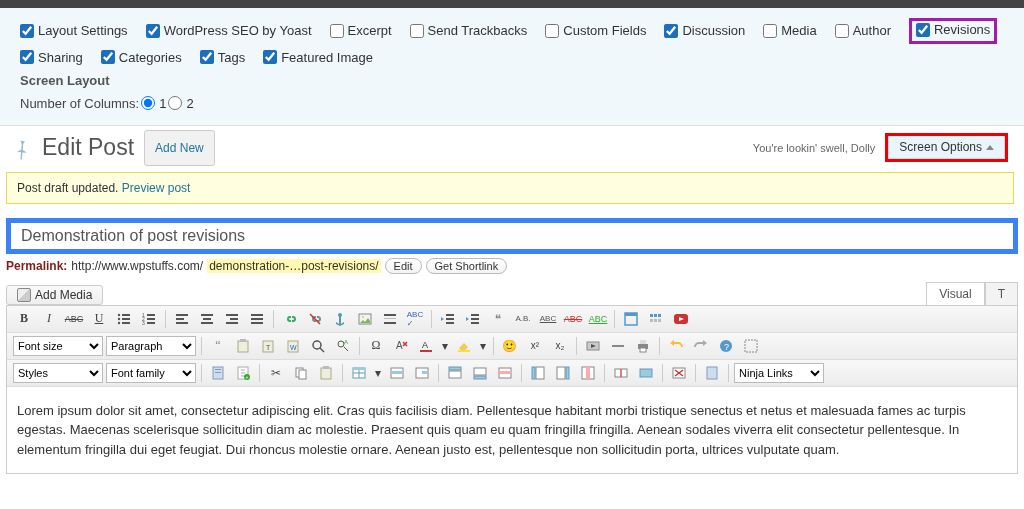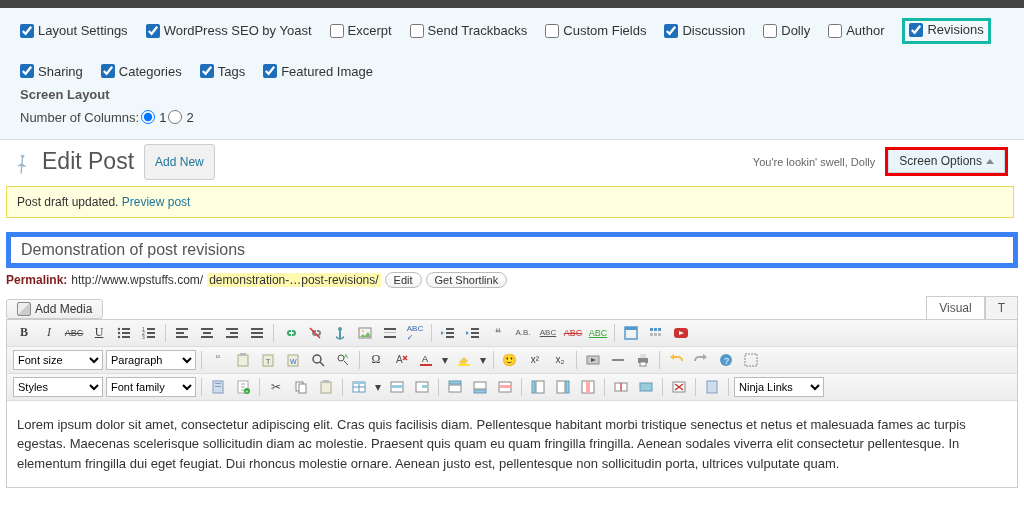--- a/index.html
+++ b/index.html
@@ -16,38 +16,38 @@
 }
 .screen-options-panel {
   background: #f1f8fb;
   border-bottom: 1px solid #dfdfdf;
   padding: 10px 20px 14px 20px;
   color: #444;
 }
 .checkbox-row {
   display: flex;
   flex-wrap: wrap;
-  gap: 20px 18px;
+  gap: 6px 18px;
   margin-bottom: 8px;
   align-items: center;
 }
 .chk-item {
   display: inline-flex;
   align-items: center;
   gap: 4px;
   font-size: 13px;
   color: #333;
 }
 .chk-item input[type=checkbox] {
   width: 14px;
   height: 14px;
   accent-color: #1e6fbb;
 }
 .highlight-box {
-  border: 3px solid #14b8a6;
+  border: 3px solid #a21caf;
   padding: 1px 4px;
 }
 .screen-layout-label {
   font-weight: bold;
   color: #555;
   margin: 8px 0 8px 0;
   display: block;
 }
 .columns-row {
   display: flex;
@@ -263,21 +263,21 @@
     <label class="chk-item">
         <input type="checkbox" style="">
         <span>Custom Fields</span>
       </label>
     <label class="chk-item">
         <input type="checkbox" checked="" style="">
         <span>Discussion</span>
       </label>
     <label class="chk-item">
         <input type="checkbox" style="">
-        <span>Dolly</span>
+        <span>Media</span>
       </label>
     <label class="chk-item">
         <input type="checkbox" style="">
         <span>Author</span>
       </label>
     <span class="highlight-box">
       <label class="chk-item">
           <input type="checkbox" checked="" style="">
           <span>Revisions</span>
         </label>

